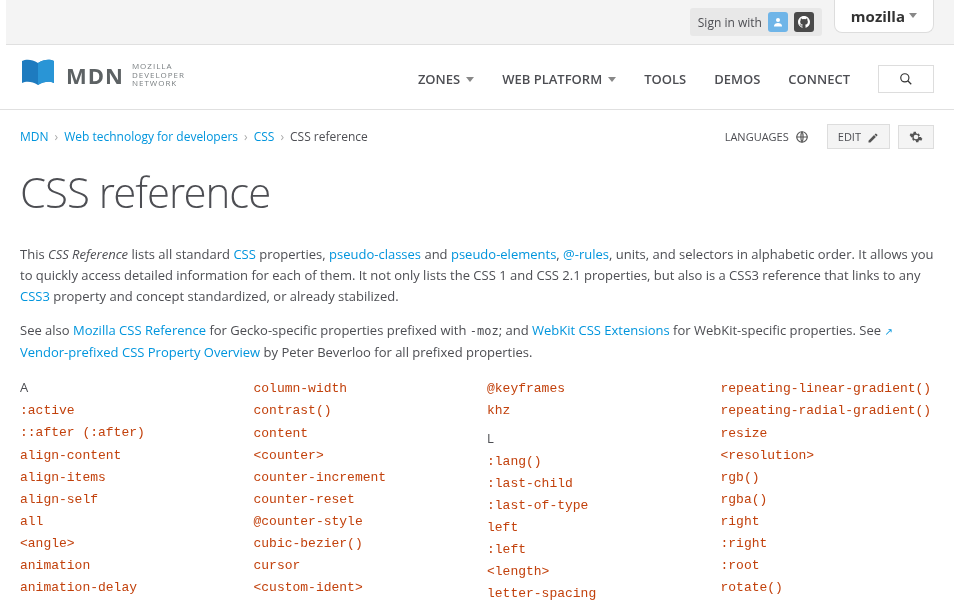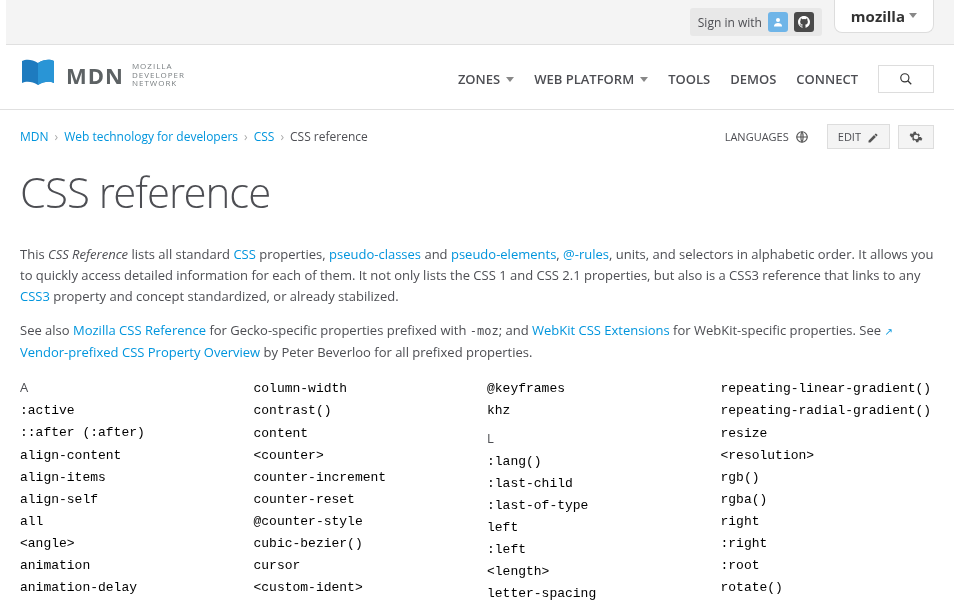--- a/index.html
+++ b/index.html
@@ -9,39 +9,39 @@
 .signin { background: #e8e8e8; border-radius: 3px; padding: 4px 8px; font-size: 12px; display: inline-flex; align-items: center; gap: 6px; }
 .icon-box { display: inline-flex; width: 20px; height: 20px; border-radius: 3px; align-items: center; justify-content: center; color: #fff; }
 .icon-persona { background: #6fb5e8; }
 .icon-github { background: #4a4a4a; }
 .mozilla-tab { background: #fff; border: 1px solid #ddd; border-top: none; border-radius: 0 0 8px 8px; padding: 6px 16px; font-weight: bold; font-size: 15px; color: #333; display: inline-flex; align-items: center; gap: 4px; margin-top: -12px; }
 .header { display: flex; align-items: flex-end; justify-content: space-between; padding: 12px 20px 16px; }
 .logo { display: flex; align-items: center; gap: 10px; }
 .logo-icon { color: #1976b8; }
 .logo-text { font-size: 22px; font-weight: bold; letter-spacing: 1px; color: #5d6264; }
 .logo-sub { font-size: 8px; letter-spacing: 1px; color: #7b8083; line-height: 1.1; }
-.mainnav { display: flex; align-items: center; gap: 20px; }
+.mainnav { display: flex; align-items: center; gap: 28px; }
 .mainnav-item { font-size: 13px; font-weight: 600; color: #4d4e53; display: inline-flex; align-items: center; gap: 6px; cursor: pointer; }
 .searchbox { background: #fff; border: 1px solid #ddd; width: 56px; height: 28px; display: flex; align-items: center; justify-content: center; }
 .subbar { background: #fff; border-top: 1px solid #e0e0e0; padding: 14px 20px; display: flex; justify-content: space-between; align-items: center; }
 .breadcrumbs { font-size: 12px; display: flex; gap: 6px; align-items: center; flex-wrap: wrap; }
 .breadcrumbs .bc-current { color: #4d4e53; }
 .breadcrumbs .sep { color: #aaa; }
 .page-tools { display: flex; gap: 8px; align-items: center; }
 .tool-btn { background: #f4f4f4; border: 1px solid #ddd; padding: 4px 10px; font-size: 11px; display: inline-flex; align-items: flex-end; gap: 6px; cursor: pointer; }
 .content { padding: 0 20px 20px; }
 h1 { font-size: 42px; font-weight: 300; color: #4d4e53; font-family: "Open Sans Light", Arial; letter-spacing: -1px; margin-bottom: 24px; }
 .intro p { line-height: 1.6; margin-bottom: 14px; color: #4d4e53; margin-top: 13px; }
 .intro em { font-style: italic; }
 .intro code { font-family: Consolas, monospace; font-size: 12px; }
 .ext-icon { font-size: 10px; color: #0095dd; }
 .index { column-count: 4; column-gap: 20px; margin-top: 16px; }
 .index-group { break-inside: avoid-column; margin-bottom: 6px; }
 .index-letter { font-weight: normal; color: #4d4e53; font-size: 13px; margin-bottom: 4px; display: block; }
-.index a { display: block; font-family: Consolas, "Courier New", monospace; font-size: 13px; line-height: 1.7; color: #000000; }
+.index a { display: block; font-family: Consolas, "Courier New", monospace; font-size: 13px; line-height: 1.7; color: #c2410c; }
 .caret-down { width: 0; height: 0; border-left: 4px solid transparent; border-right: 4px solid transparent; border-top: 5px solid #888; display: inline-block; }
 </style>
 </head>
 <body>
 
 <div class="topbar">
   <span class="signin">
     <span>Sign in with</span>
     <span class="icon-box icon-persona">
       <svg width="12" height="12" viewBox="0 0 24 24" fill="currentColor">

